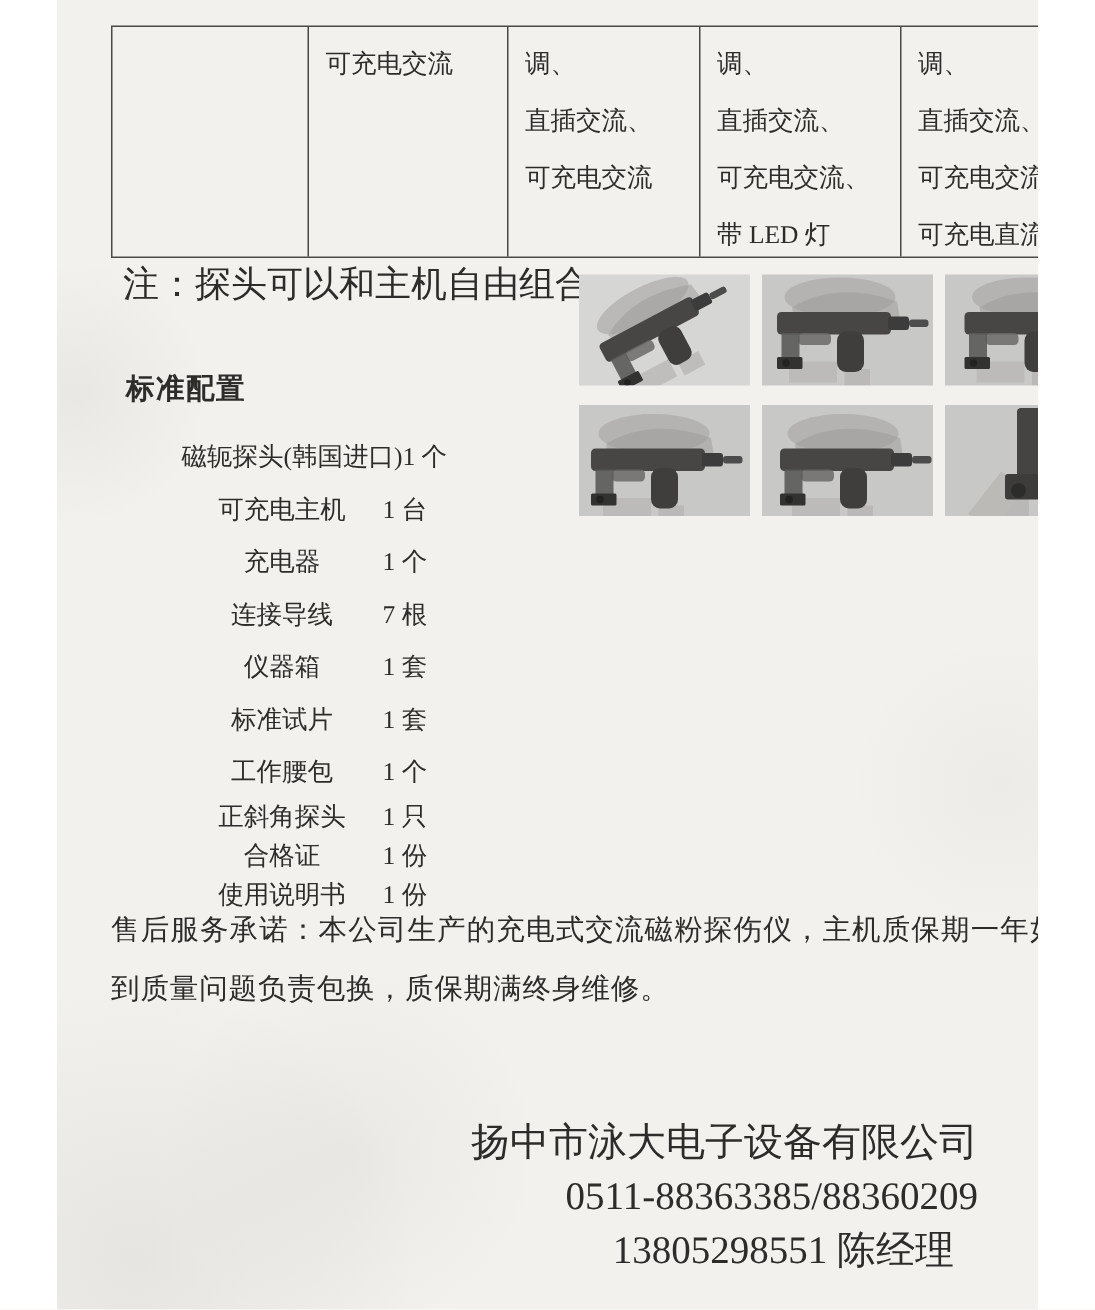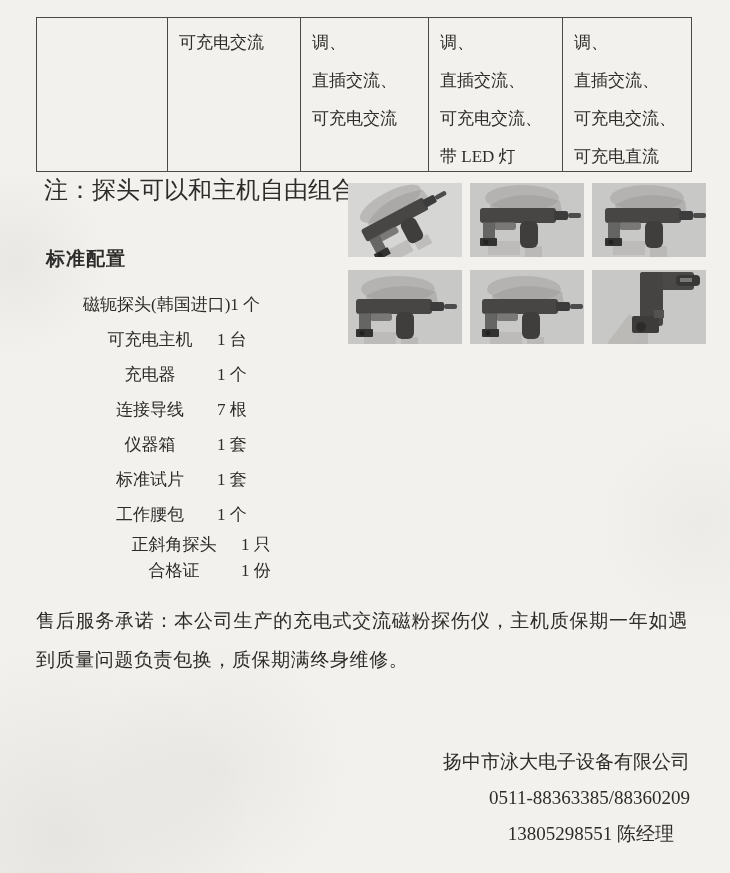--- a/index.html
+++ b/index.html
@@ -1,18 +1,18 @@
 <!DOCTYPE html>
 <html><head>
 <meta charset="utf-8">
 <style>
   html,body{margin:0;padding:0;}
   .page{
     position:relative;
-    width:730px;height:873px;
+    width:654px;height:873px;
     margin:0 auto;
     background:
       radial-gradient(circle at 8% 96%, rgba(120,120,118,.10), transparent 18%),
       radial-gradient(circle at 30% 88%, rgba(120,120,118,.07), transparent 14%),
       radial-gradient(circle at 2% 30%, rgba(120,120,118,.08), transparent 10%),
       radial-gradient(circle at 96% 60%, rgba(120,120,118,.05), transparent 12%),
       #f2f1ee;
     font-family:"Liberation Serif","DejaVu Serif",serif;
     color:#2e2c2a;
     overflow:hidden;
@@ -43,32 +43,32 @@
   .photo{
     width:114px;height:74px;overflow:hidden;
     background:#c8c8c7;
   }
   .photo.pale{background:#d6d6d4;}
   .photo svg{display:block;width:114px;height:74px;}
   
   .cfg-heading{position:absolute;left:46px;top:246px;font-size:19px;font-weight:bold;letter-spacing:1px;}
   .cfg-list{position:absolute;left:83px;top:287px;font-size:17px;}
   .cfg-item{height:35px;line-height:35px;white-space:nowrap;}
-  .cfg-item.tight{height:26px;line-height:26px;margin-left:24px;}
+  .cfg-item.tight{height:26px;line-height:26px;}
   .cfg-name{display:inline-block;min-width:134px;text-align:center;}
   .cfg-qty{display:inline-block;}
   
   .warranty{
     position:absolute;left:36px;top:601px;width:652px;
     font-size:19px;line-height:39px;letter-spacing:.6px;
     text-align:justify;
     font-family:Liberation Serif, serif;
   }
   
-  .contact{position:absolute;right:40px;top:744px;text-align:right;font-size:19px;}
+  .contact{position:absolute;right:40px;top:744px;text-align:right;font-size:26px;}
   .contact div{line-height:36px;white-space:nowrap;}
   .contact .mobile{padding-right:16px;}
 </style>
 </head>
 <body>
 
 <svg width="0" height="0" style="position:absolute">
   <defs>
     <g id="probe-h">
       <ellipse cx="52" cy="15" rx="37" ry="13" fill="#a4a3a1" opacity="0.55"></ellipse>
@@ -184,20 +184,23 @@
     </div>
     <div class="cfg-item">
       <span class="cfg-name">工作腰包</span><span class="cfg-qty">1 个</span>
     </div>
     <div class="cfg-item tight">
       <span class="cfg-name">正斜角探头</span><span class="cfg-qty">1 只</span>
     </div>
     <div class="cfg-item tight">
       <span class="cfg-name">合格证</span><span class="cfg-qty">1 份</span>
     </div>
+    <div class="cfg-item tight">
+      <span class="cfg-name">使用说明书</span><span class="cfg-qty">1 份</span>
+    </div>
   </div>
 
   <div class="warranty">售后服务承诺：本公司生产的充电式交流磁粉探伤仪，主机质保期一年如遇到质量问题负责包换，质保期满终身维修。</div>
 
   <div class="contact">
     <div>扬中市泳大电子设备有限公司</div>
     <div>0511-88363385/88360209</div>
     <div class="mobile">13805298551 陈经理</div>
   </div>
 

